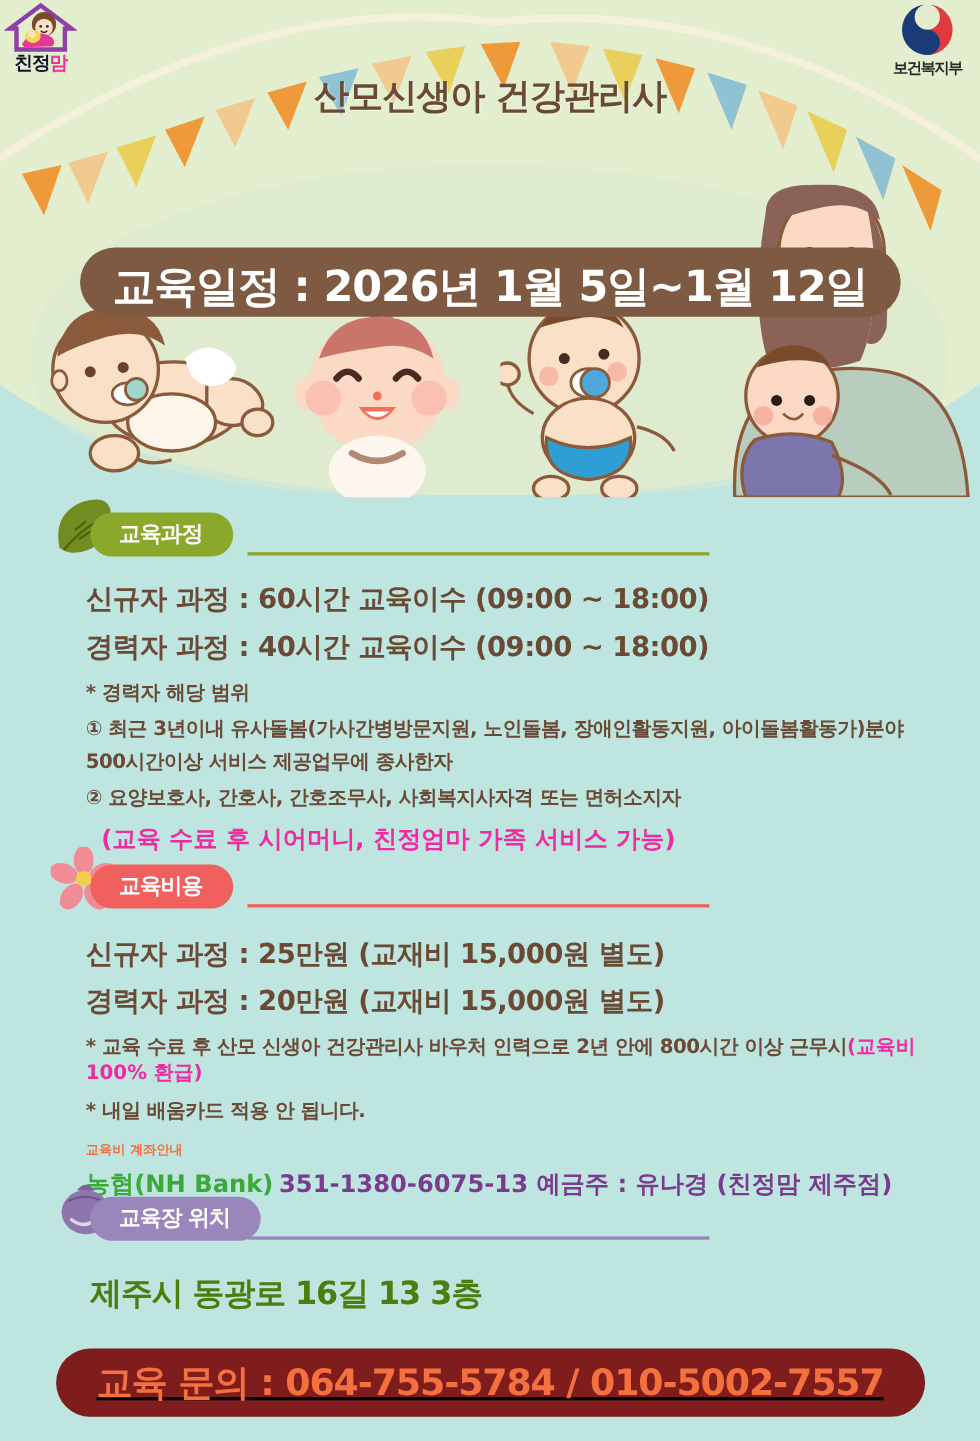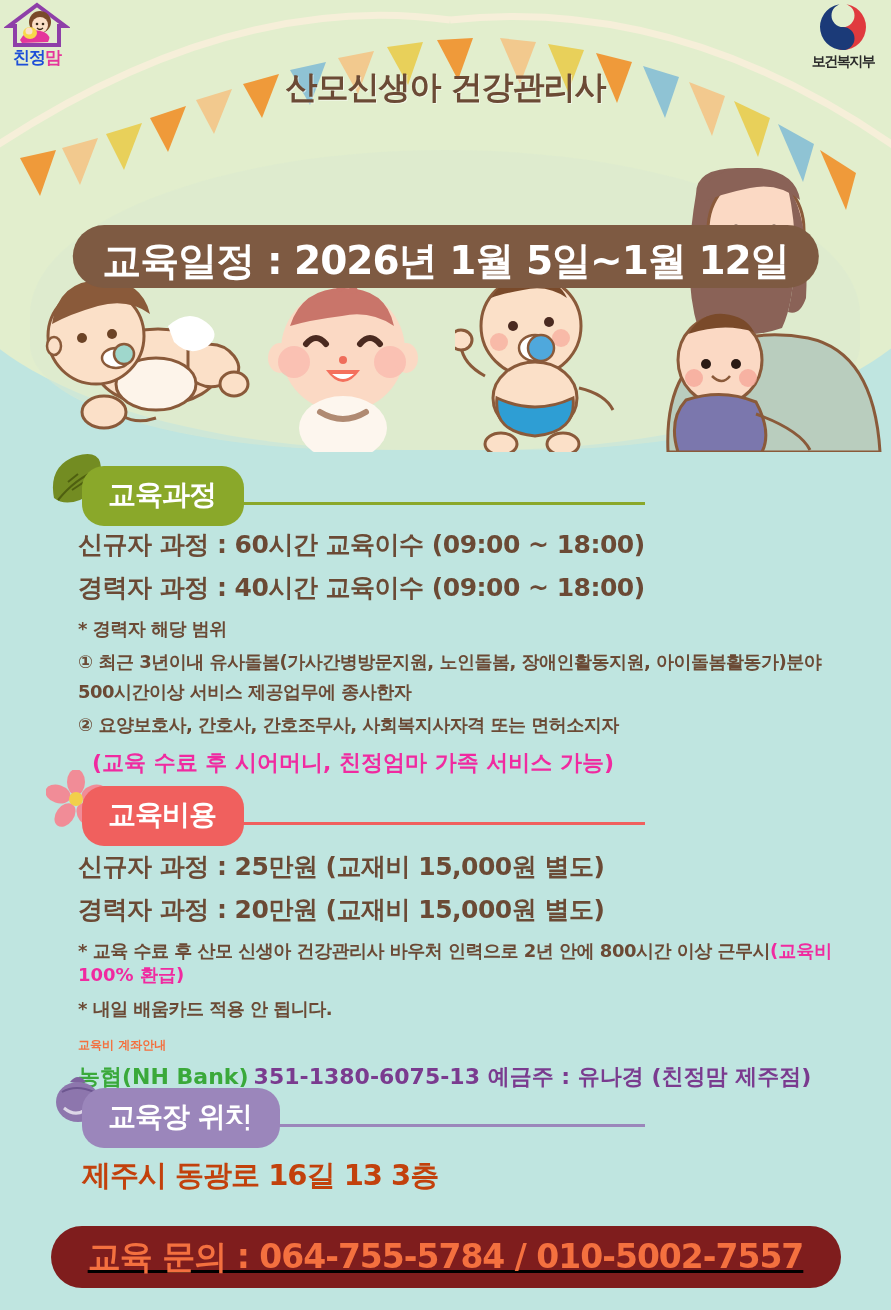--- a/index.html
+++ b/index.html
@@ -40,21 +40,21 @@
 
   
   #logo-left {
     position: absolute; left: 4px; top: 2px; width: 66px; height: 72px;
     z-index: 8;
   }
   #logo-left .logo-text {
     position: absolute; left: 0; top: 44px; width: 66px;
     text-align: center; font-size: 17px; font-weight: bold; letter-spacing: -1px;
   }
-  #logo-left .lt-a { color: #1d4ed8; }
+  #logo-left .lt-a { color: #0f172a; }
   #logo-left .lt-b { color: #e5369b; }
 
   #logo-right {
     position: absolute; right: 6px; top: 2px; width: 84px; height: 74px;
     z-index: 8; text-align: center;
   }
   #logo-right .mohw-text {
     font-size: 14px; font-weight: bold; color: #2b2b2b; letter-spacing: -1.5px;
     margin-top: 1px;
   }
@@ -84,22 +84,22 @@
 
   
   .fig { position: absolute; z-index: 5; }
 
   
   .section { position: absolute; left: 0; width: 891px; }
 
   .sec-head { position: relative; height: 46px; }
   .pill {
     position: absolute; left: 82px; top: 0;
-    height: 60px; border-radius: 22px; color: #fff;
-    font-size: 28px; font-weight: bold; letter-spacing: -1px;
+    height: 40px; border-radius: 22px; color: #fff;
+    font-size: 20px; font-weight: bold; letter-spacing: -1px;
     display: flex; align-items: center; padding: 0 28px 2px 26px;
   }
   .pill.green  { background: #8aa82a; }
   .pill.red    { background: #f0605e; }
   .pill.purple { background: #9b86bb; }
   .rule {
     position: absolute; left: 225px; top: 36px; height: 3px; width: 420px;
   }
   .rule.green  { background: #8aa82a; }
   .rule.red    { background: #f0605e; }
@@ -107,21 +107,21 @@
   .sec-icon { position: absolute; left: 44px; top: -14px; width: 60px; height: 58px; }
 
   .line { color: #6b4a35; letter-spacing: -0.5px; }
   .l-big    { font-size: 25px; font-weight: bold; }
   .l-small  { font-size: 18px; font-weight: bold; }
   .l-pink   { color: #f02aa0; font-size: 22px; font-weight: bold; }
   .l-pinkSm { color: #f02aa0; }
   .l-accountTitle { color: #f4703f; font-size: 12px; font-weight: bold; }
   .l-bankname { color: #3aa93a; font-size: 22px; font-weight: bold; }
   .l-bankno   { color: #7a3b8f; font-size: 22px; font-weight: bold; }
-  .l-addr { color: #c2410c; font-size: 29px; font-weight: bold; letter-spacing: -1px; }
+  .l-addr { color: #4d7c0f; font-size: 29px; font-weight: bold; letter-spacing: -1px; }
 
   #contact-pill {
     position: absolute; left: 50%; transform: translateX(-50%);
     bottom: 22px; width: 790px; height: 62px;
     background: #7f1d1d; border-radius: 31px;
     display: flex; align-items: center; justify-content: center; text-decoration: underline;
   }
   #contact-pill span {
     color: #f4703f; font-size: 33px; font-weight: bold; letter-spacing: -1px;
     white-space: nowrap;

